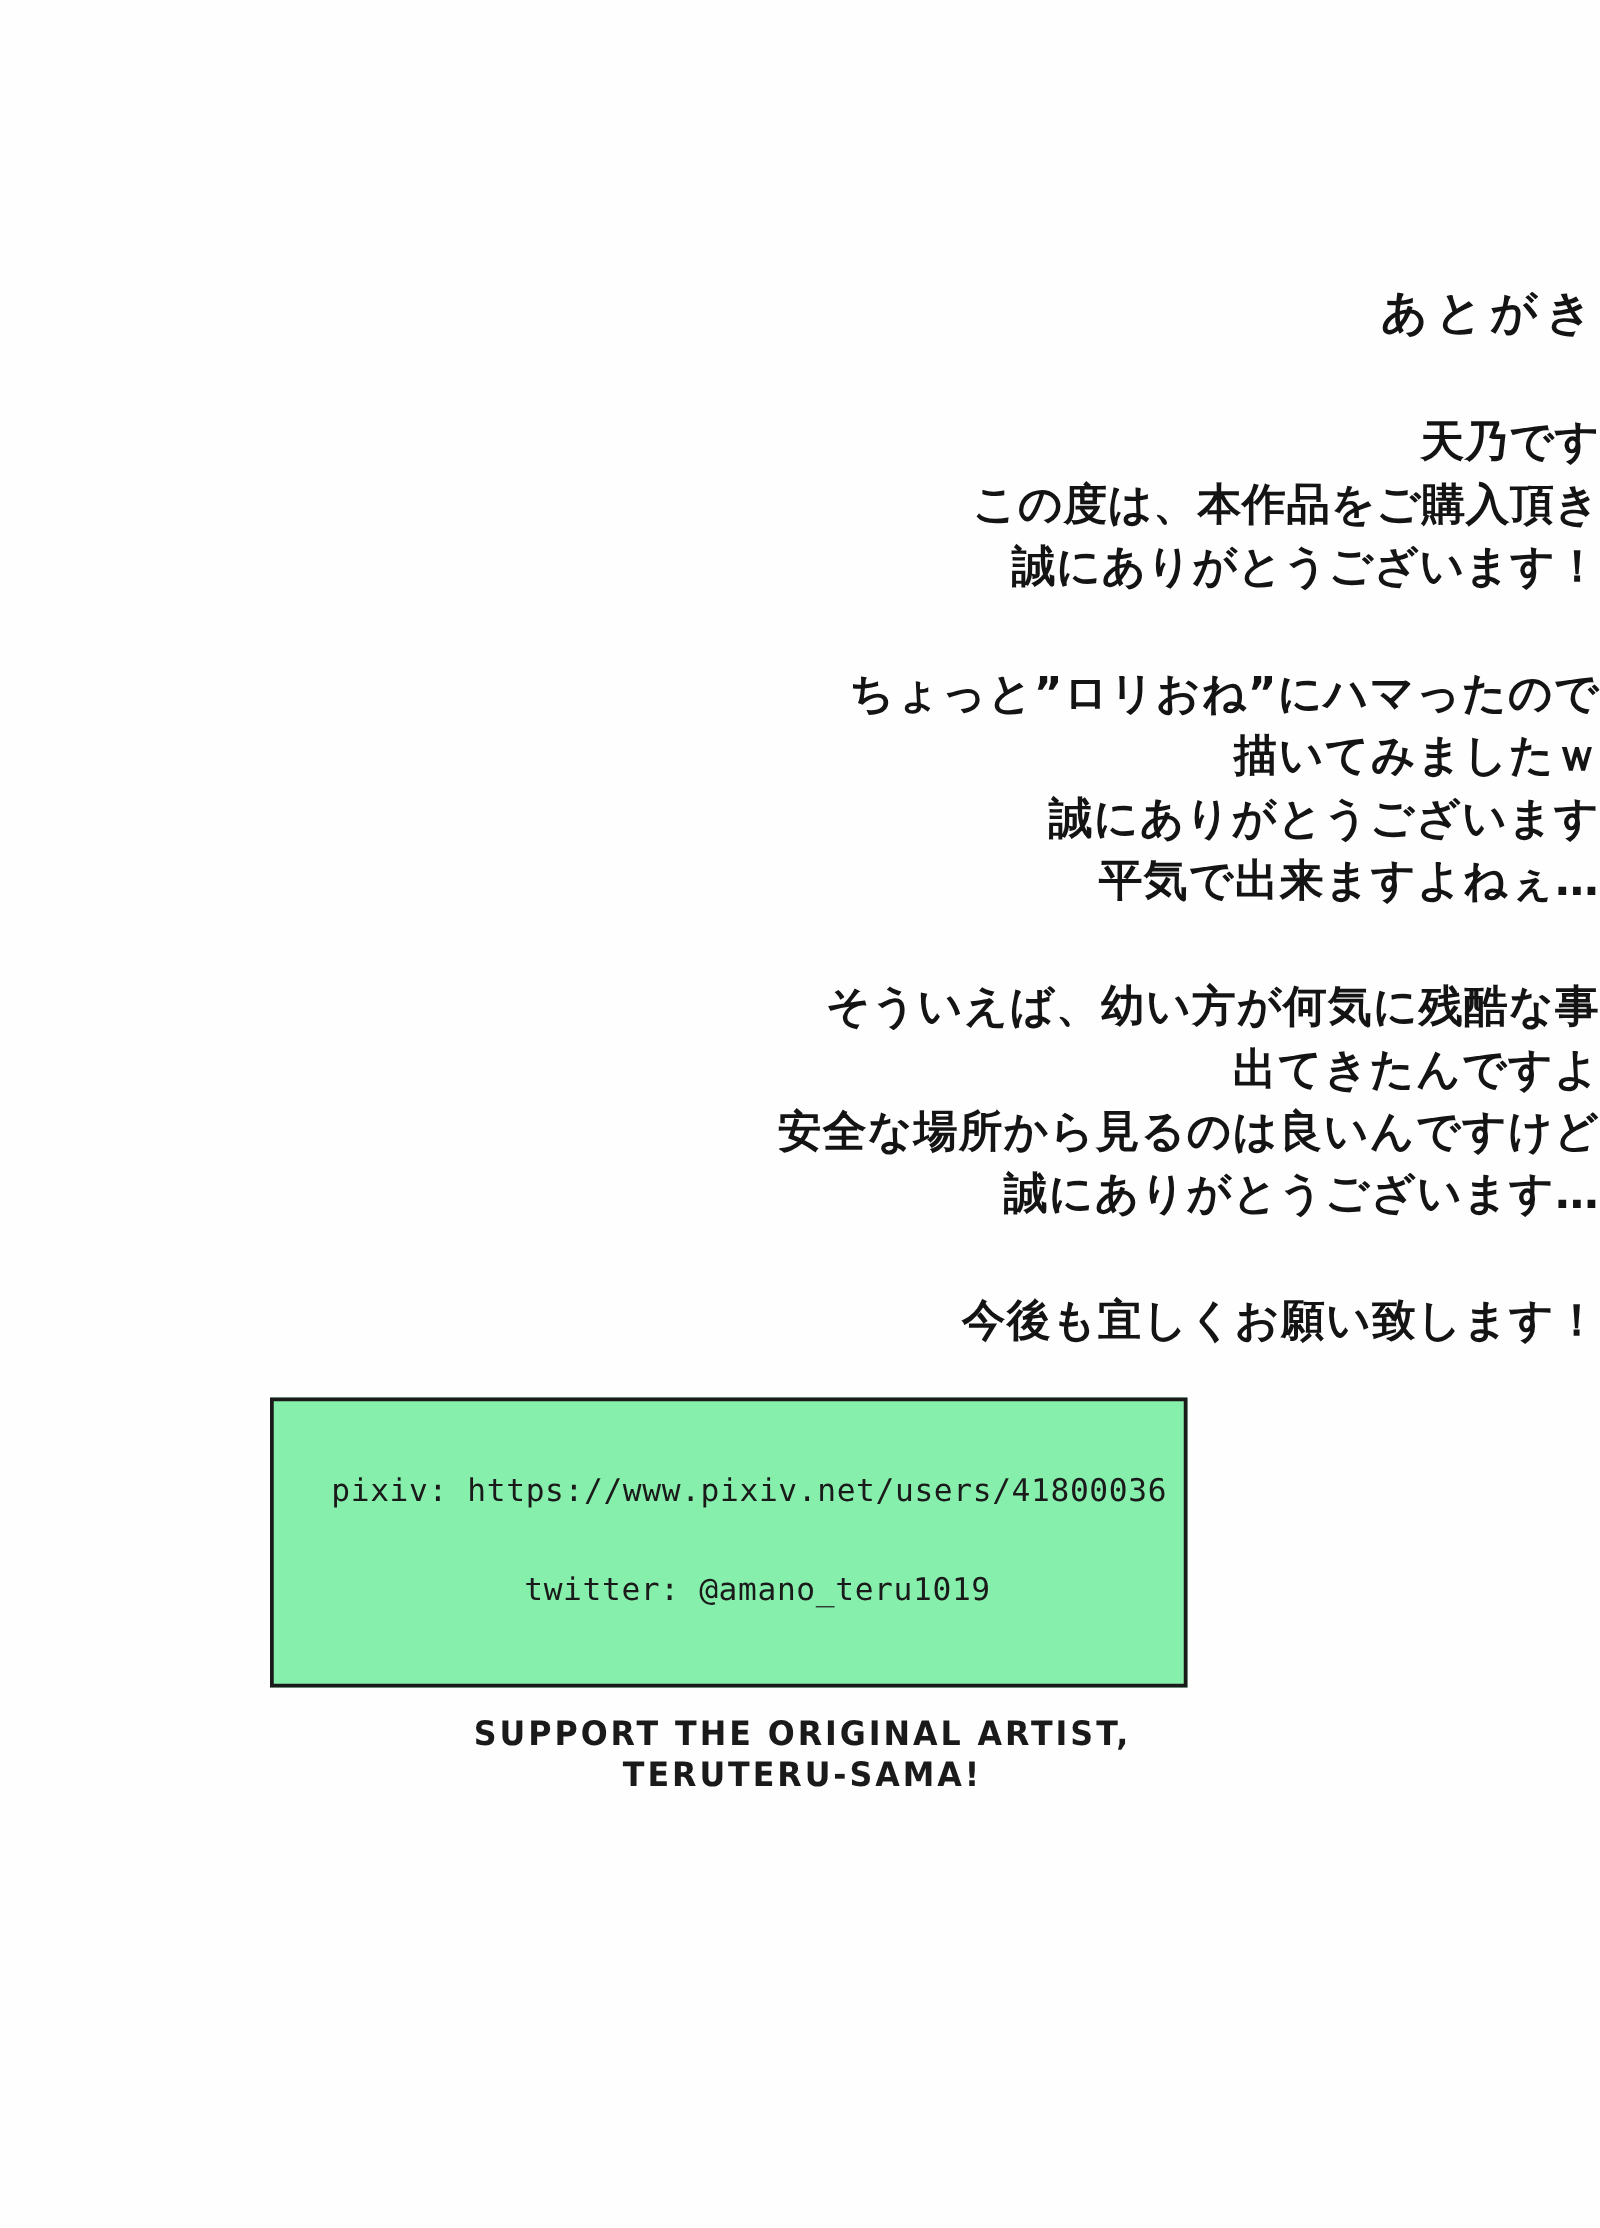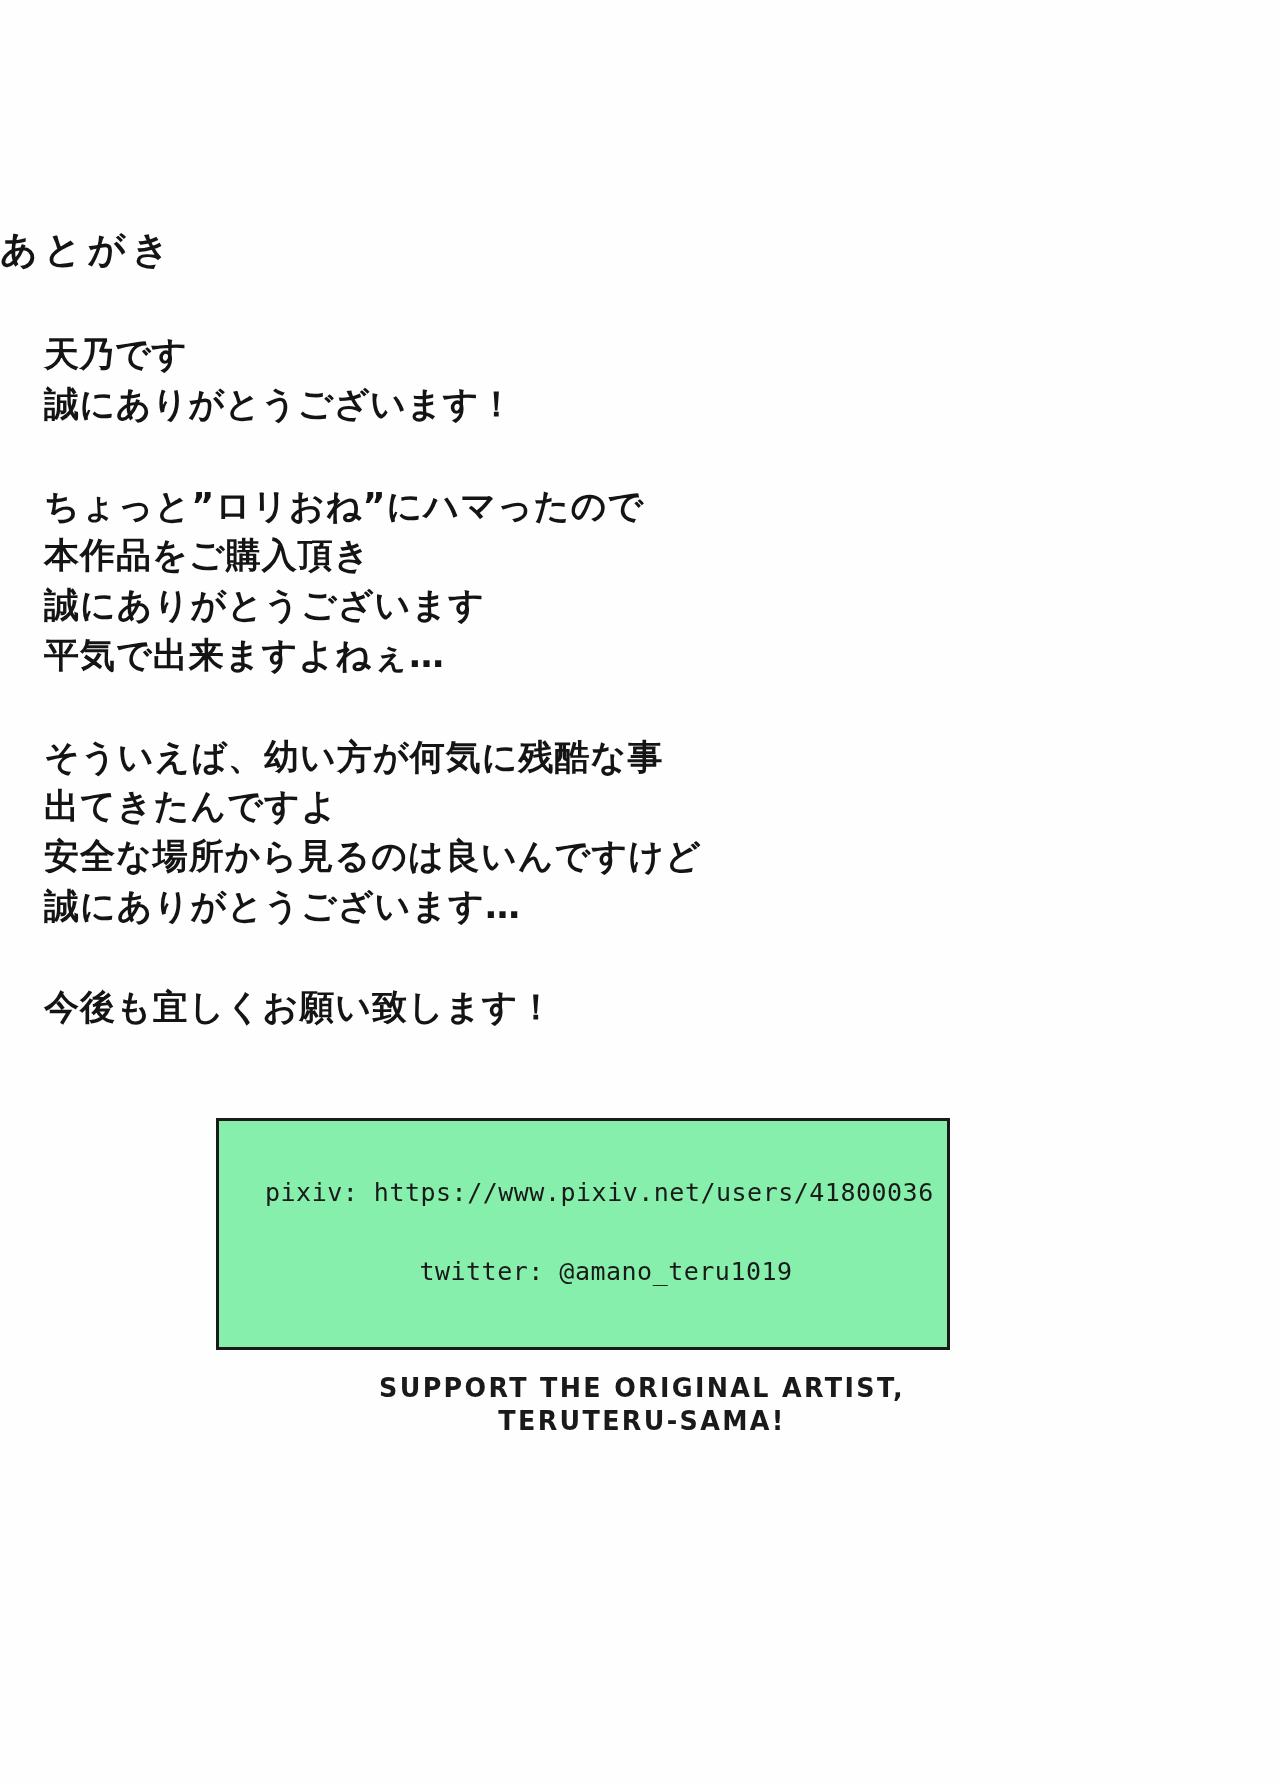--- a/index.html
+++ b/index.html
@@ -22,21 +22,21 @@
     inset: 0;
     background: #fefefe;
   }
 
   
   .afterword {
     position: absolute;
     top: 228px;
     left: 0;
     width: 100%;
-    text-align: left;
+    text-align: right;
   }
 
   .afterword-title {
     font-size: 37px;
     font-weight: 700;
     letter-spacing: 6px;
     line-height: 1.2;
     color: #141414;
     margin: 0 0 58px 0;
   }
@@ -116,26 +116,27 @@
 <body>
 
 <div class="page">
 
   <div class="afterword">
 
     <div class="afterword-title">あとがき</div>
 
     <div class="para para-greeting">
       <div class="line">天乃です</div>
+      <div class="line">この度は、本作品をご購入頂き</div>
       <div class="line">誠にありがとうございます！</div>
     </div>
 
     <div class="para para-about">
       <div class="line">ちょっと”ロリおね”にハマったので</div>
-      <div class="line">本作品をご購入頂き</div>
+      <div class="line">描いてみましたｗ</div>
       <div class="line">誠にありがとうございます</div>
       <div class="line">平気で出来ますよねぇ…</div>
     </div>
 
     <div class="para para-anecdote">
       <div class="line">そういえば、幼い方が何気に残酷な事</div>
       <div class="line">出てきたんですよ</div>
       <div class="line">安全な場所から見るのは良いんですけど</div>
       <div class="line">誠にありがとうございます…</div>
     </div>

